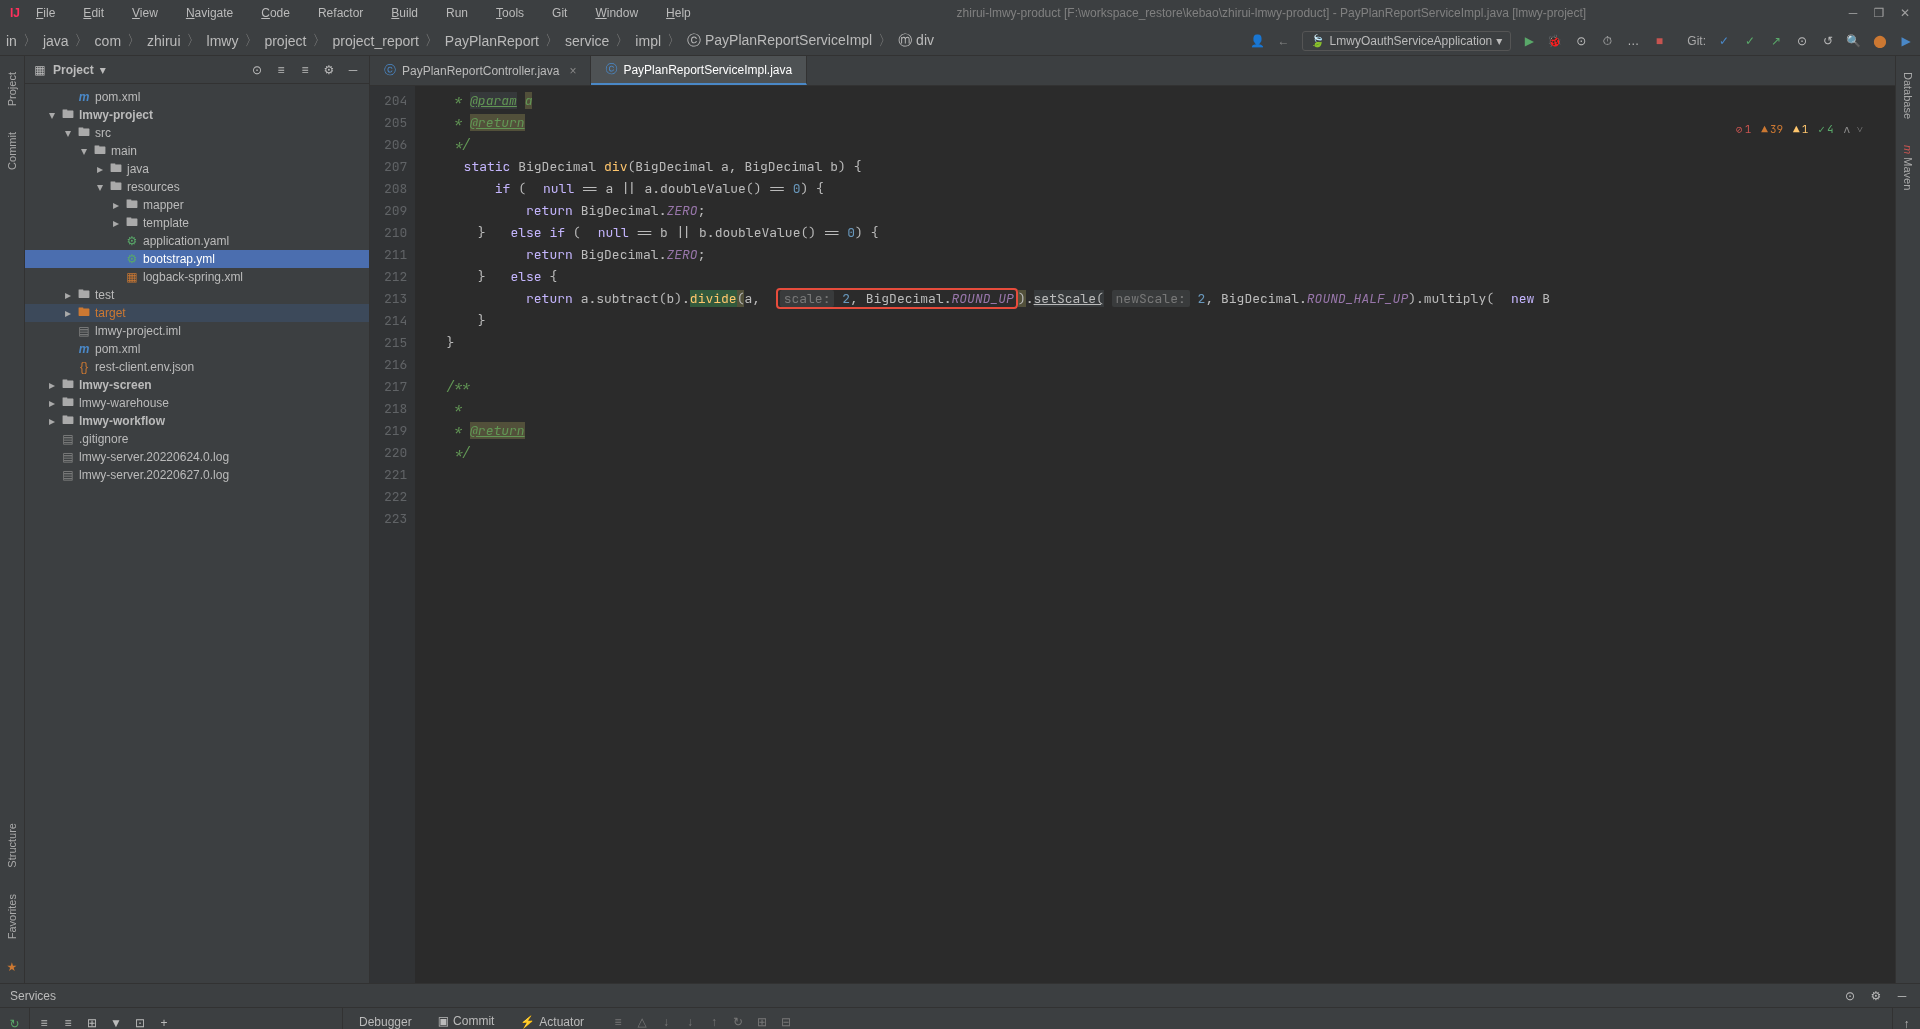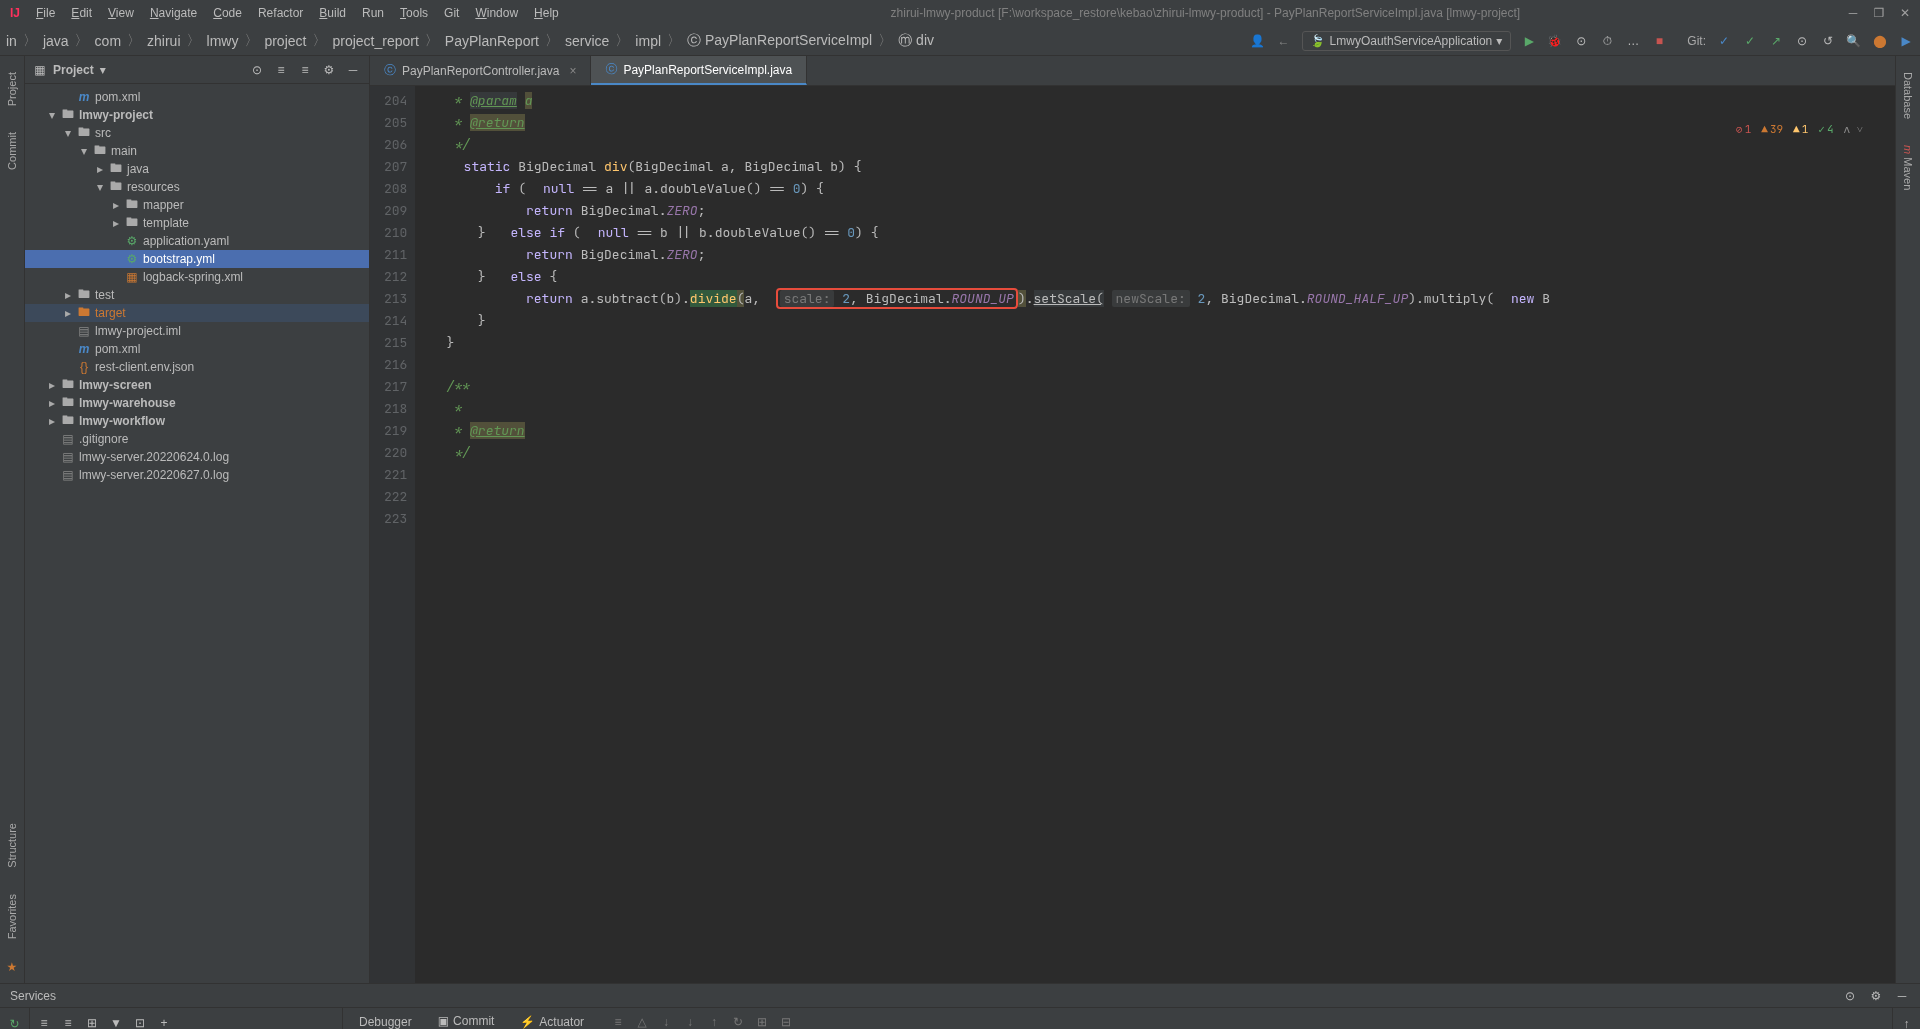--- a/index.html
+++ b/index.html
@@ -1,20 +1,20 @@
 <!DOCTYPE html>
 <html><head>
 <meta charset="utf-8">
 <style>
 * { margin: 0; padding: 0; box-sizing: border-box; }
 body { font-family: "Segoe UI", Arial, sans-serif; font-size: 12px; background: #3c3f41; color: #bbbbbb; overflow: hidden; width: 1920px; height: 1029px; position: relative; }
 
 
 .title-bar { height: 26px; background: #3c3f41; display: flex; align-items: center; padding: 0 8px; }
-.title-bar .menu { display: flex; gap: 4px; }
+.title-bar .menu { display: flex; gap: 16px; }
 .title-bar .menu-item { padding: 2px 6px; cursor: pointer; }
 .title-bar .menu-item u { text-decoration: underline; }
 .title-bar .title-text { flex: 1; text-align: center; color: #808080; font-size: 12px; }
 .title-bar .window-controls { display: flex; gap: 12px; }
 .window-btn { width: 14px; height: 14px; display: flex; align-items: center; justify-content: center; color: #a0a0a0; cursor: pointer; }
 
 
 .nav-bar { height: 30px; background: #3c3f41; display: flex; align-items: center; padding: 0 6px; border-bottom: 1px solid #323232; gap: 4px; }
 .breadcrumb { display: flex; align-items: center; gap: 4px; font-size: 14px; }
 .breadcrumb span { color: #bbbbbb; cursor: pointer; }
@@ -290,21 +290,21 @@
         <div class="tree-row">
           <span class="indent" style="width:16px"></span>
           <span class="expand">▸</span>
           <span class="tree-icon folder-icon">🖿</span>
           <span style="font-weight:bold">lmwy-screen</span>
         </div>
         <div class="tree-row">
           <span class="indent" style="width:16px"></span>
           <span class="expand">▸</span>
           <span class="tree-icon folder-icon">🖿</span>
-          <span style="font-weight:bold">lmwy-warehouse</span>
+          <span style="font-weight:normal">lmwy-warehouse</span>
         </div>
         <div class="tree-row">
           <span class="indent" style="width:16px"></span>
           <span class="expand">▸</span>
           <span class="tree-icon folder-icon">🖿</span>
           <span style="font-weight:bold">lmwy-workflow</span>
         </div>
         <div class="tree-row">
           <span class="indent" style="width:16px"></span>
           <span class="expand"></span>

